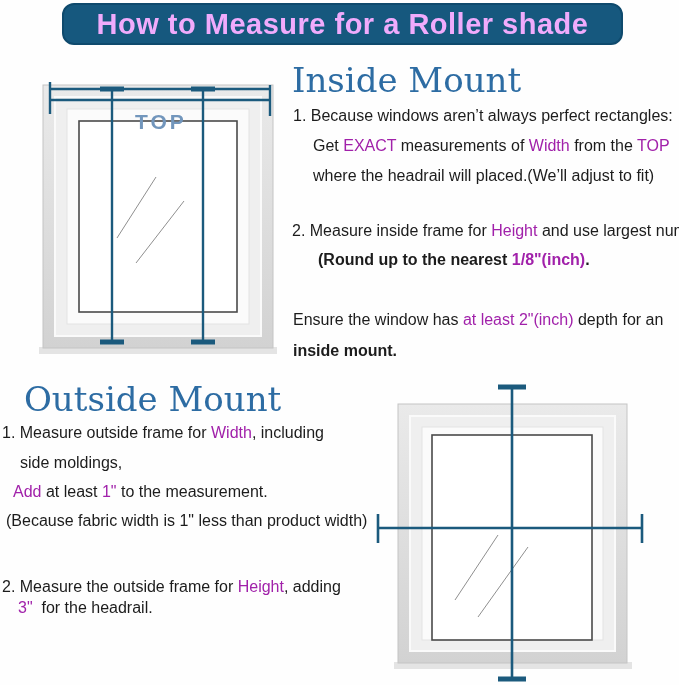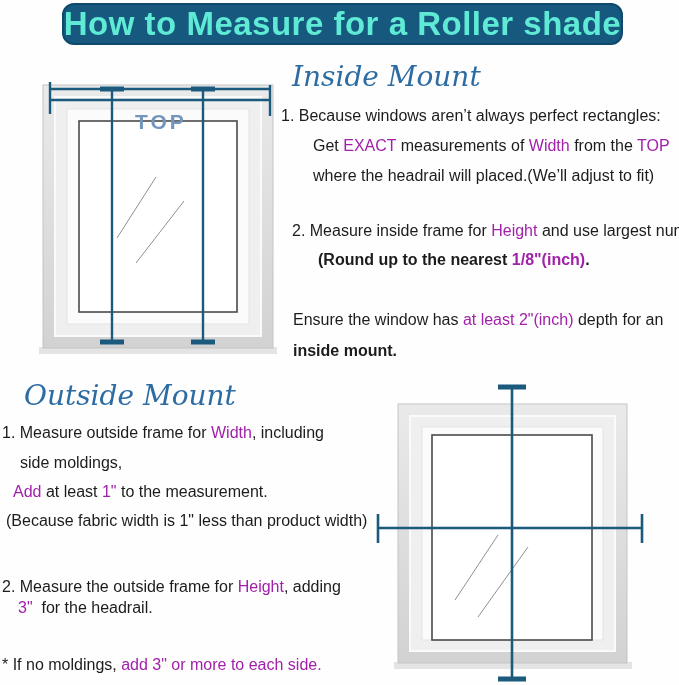--- a/index.html
+++ b/index.html
@@ -6,26 +6,26 @@
   .canvas{
     position:relative;width:679px;height:685px;background:#fefefe;
     overflow:hidden;font-family:"Liberation Sans",sans-serif;color:#1c1c1c;
   }
   .banner{
     position:absolute;left:62px;top:3px;width:557px;height:38px;
     background:#16587e;border:2px solid #0f4a6d;border-radius:12px;
     display:flex;align-items:center;justify-content:center;
   }
   .banner span{
-    color:#5eead4;font-size:33px;font-weight:bold;letter-spacing:.5px;
+    color:#f0abfc;font-size:29px;font-weight:bold;letter-spacing:.5px;
     white-space:nowrap;
   }
   .heading{
     position:absolute;font-family:"DejaVu Serif","Liberation Serif",serif;
-    font-style:italic;font-size:28px;color:#2d6ca3;white-space:nowrap;
+    font-size:34px;color:#2d6ca3;white-space:nowrap;
   }
   .line{
     position:absolute;font-size:16px;white-space:nowrap;color:#1c1c1c;
   }
   .p{color:#a121aa;}
   .top-label{
     position:absolute;left:135px;top:110px;font-size:21px;font-weight:bold;
     color:#7296bc;letter-spacing:3px;white-space:nowrap;
   }
   svg.win{position:absolute;}
@@ -63,21 +63,21 @@
       <line x1="75" y1="19" x2="99" y2="19" stroke-width="5"></line>
       <line x1="166" y1="19" x2="190" y2="19" stroke-width="5"></line>
       <line x1="75" y1="272" x2="99" y2="272" stroke-width="5"></line>
       <line x1="166" y1="272" x2="190" y2="272" stroke-width="5"></line>
     </g>
   </svg>
   <div class="top-label">TOP</div>
 
   <div class="heading" style="left:292px;top:60px;">Inside Mount</div>
 
-  <div class="line" style="left:281px;top:107px;">
+  <div class="line" style="left:293px;top:107px;">
     <span>1. Because windows aren’t always perfect rectangles:</span>
   </div>
   <div class="line" style="left:313px;top:167px;">
     <span>where the headrail will placed.(We’ll adjust to fit)</span>
   </div>
   <div class="line" style="left:313px;top:137px;">
     <span>Get </span><span class="p">EXACT</span><span> measurements of </span><span class="p">Width</span><span> from the </span><span class="p">TOP</span>
   </div>
   <div class="line" style="left:292px;top:222px;">
     <span>2. Measure inside frame for </span><span class="p">Height</span><span> and use largest number</span>
@@ -105,23 +105,20 @@
   </div>
   <div class="line" style="left:6px;top:512px;">
     <span>(Because fabric width is 1" less than product width)</span>
   </div>
   <div class="line" style="left:2px;top:570px;margin-top:8px;">
     <span>2. Measure the outside frame for </span><span class="p">Height</span><span>, adding</span>
   </div>
   <div class="line" style="left:18px;top:599px;">
     <span class="p">3"</span><span>&nbsp; for the headrail.</span>
   </div>
-  <div class="line" style="left:2px;top:656px;">
-    <span>* If no moldings, </span><span class="p">add 3" or more to each side.</span>
-  </div>
 
   <svg class="win" style="left:370px;top:375px;" width="285" height="310" viewBox="0 0 285 310">
     <defs>
       <linearGradient id="fg2" x1="0" y1="0" x2="0" y2="1">
         <stop offset="0" stop-color="#eaeaea"></stop>
           <stop offset="1" stop-color="#d2d2d2"></stop>
       </linearGradient>
     </defs>
     <rect x="24" y="287" width="238" height="7" fill="#d8d8d8" opacity="0.7"></rect>
     <rect x="28" y="29" width="229" height="259" fill="url(#fg2)" stroke="#c4c4c4"></rect>

